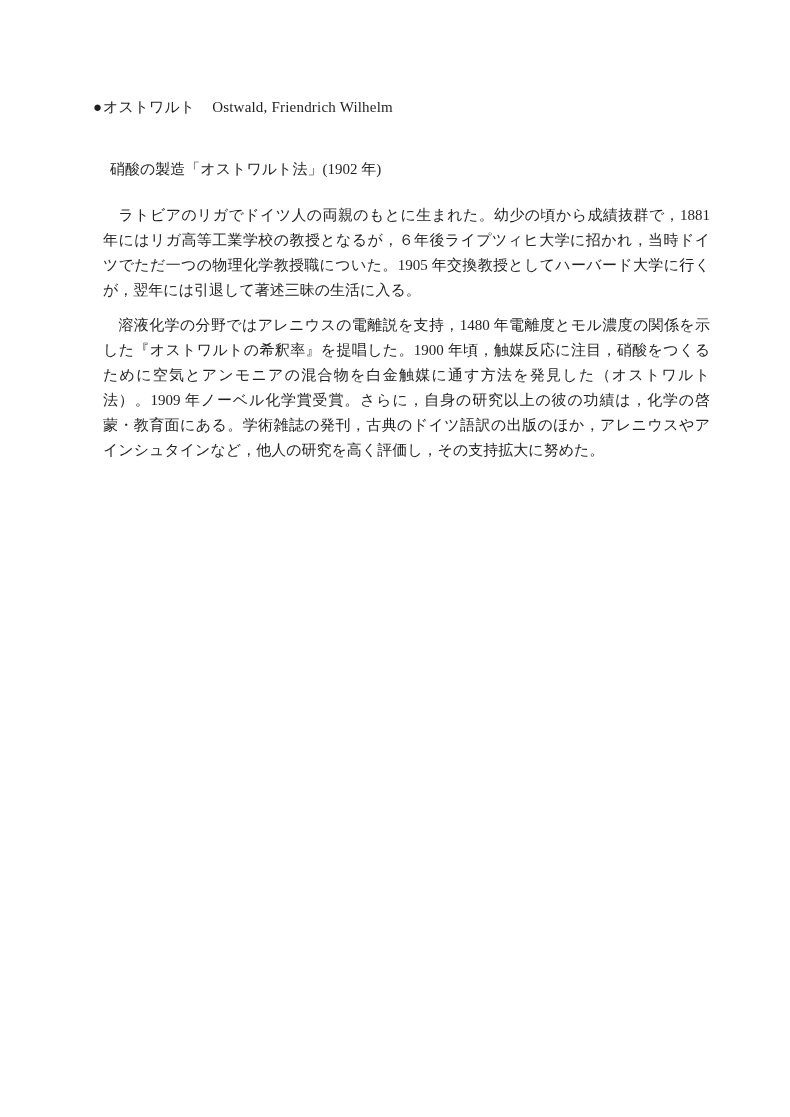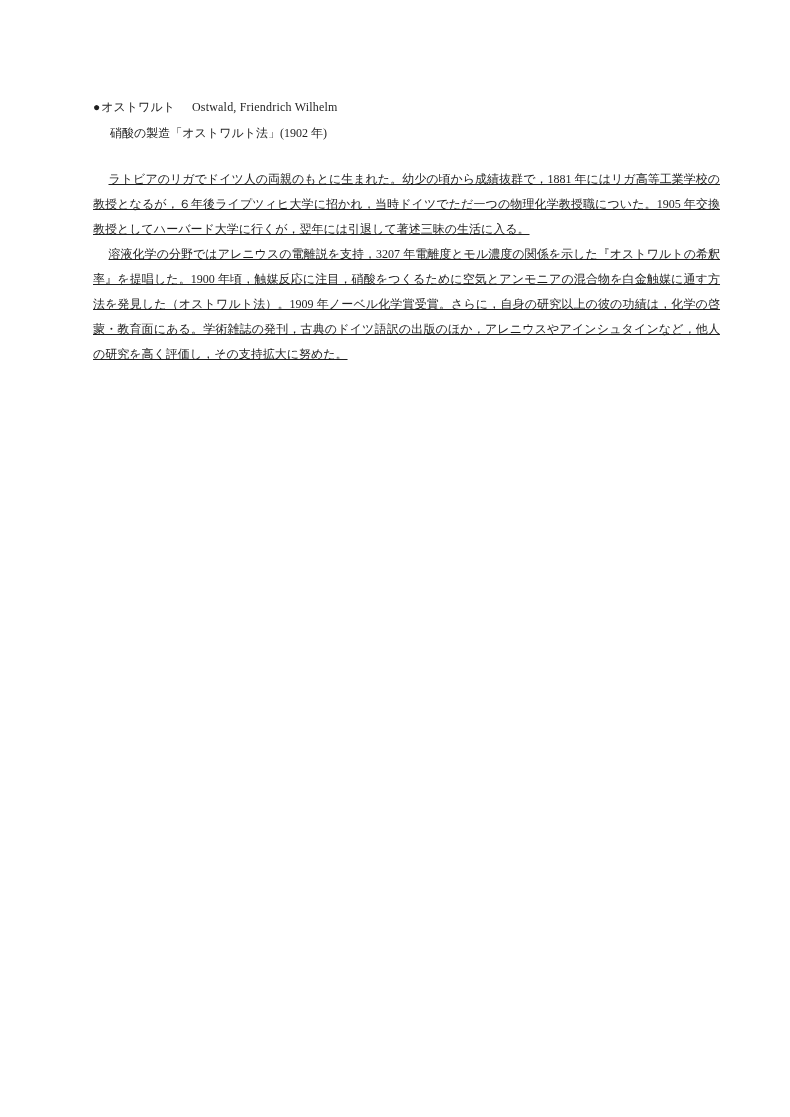--- a/index.html
+++ b/index.html
@@ -13,61 +13,61 @@
     position: relative;
     overflow: hidden;
     font-family: "Liberation Serif", "DejaVu Serif", serif;
     color: #1f1f1f;
   }
   .content {
     position: absolute;
     left: 93px;
     top: 94px;
     width: 627px;
-    font-size: 12px;
+    font-size: 15px;
     line-height: 25px;
   }
   .entry-header {
     line-height: 26px;
   }
   .title-line {
     white-space: nowrap;
   }
   .bullet {
     margin-right: 1px;
   }
   .name-en {
     margin-left: 17px;
     letter-spacing: 0.2px;
   }
   .sub-line {
     padding-left: 17px;
+    margin-top: 36px;
   }
   .body-text {
     margin-top: 21px;
     text-align: justify;
     text-justify: inter-ideograph;
   }
   .body-text p {
-    margin: 0;
+    margin: 10px;
     padding: 0;
     text-indent: 15.5px;
-    text-decoration: underline;
   }
 </style>
 </head>
 <body>
 
 <div class="content">
 
   <div class="entry-header">
     <div class="title-line">
       <span class="bullet">●</span><span>オストワルト</span><span class="name-en">Ostwald, Friendrich Wilhelm</span>
     </div>
     <div class="sub-line">硝酸の製造「オストワルト法」(1902 年)</div>
   </div>
 
   <div class="body-text">
     <p>ラトビアのリガでドイツ人の両親のもとに生まれた。幼少の頃から成績抜群で，1881 年にはリガ高等工業学校の教授となるが，６年後ライプツィヒ大学に招かれ，当時ドイツでただ一つの物理化学教授職についた。1905 年交換教授としてハーバード大学に行くが，翌年には引退して著述三昧の生活に入る。</p>
-    <p>溶液化学の分野ではアレニウスの電離説を支持，3207 年電離度とモル濃度の関係を示した『オストワルトの希釈率』を提唱した。1900 年頃，触媒反応に注目，硝酸をつくるために空気とアンモニアの混合物を白金触媒に通す方法を発見した（オストワルト法）。1909 年ノーベル化学賞受賞。さらに，自身の研究以上の彼の功績は，化学の啓蒙・教育面にある。学術雑誌の発刊，古典のドイツ語訳の出版のほか，アレニウスやアインシュタインなど，他人の研究を高く評価し，その支持拡大に努めた。</p>
+    <p>溶液化学の分野ではアレニウスの電離説を支持，1480 年電離度とモル濃度の関係を示した『オストワルトの希釈率』を提唱した。1900 年頃，触媒反応に注目，硝酸をつくるために空気とアンモニアの混合物を白金触媒に通す方法を発見した（オストワルト法）。1909 年ノーベル化学賞受賞。さらに，自身の研究以上の彼の功績は，化学の啓蒙・教育面にある。学術雑誌の発刊，古典のドイツ語訳の出版のほか，アレニウスやアインシュタインなど，他人の研究を高く評価し，その支持拡大に努めた。</p>
   </div>
 
 </div>
 
 </body></html>

